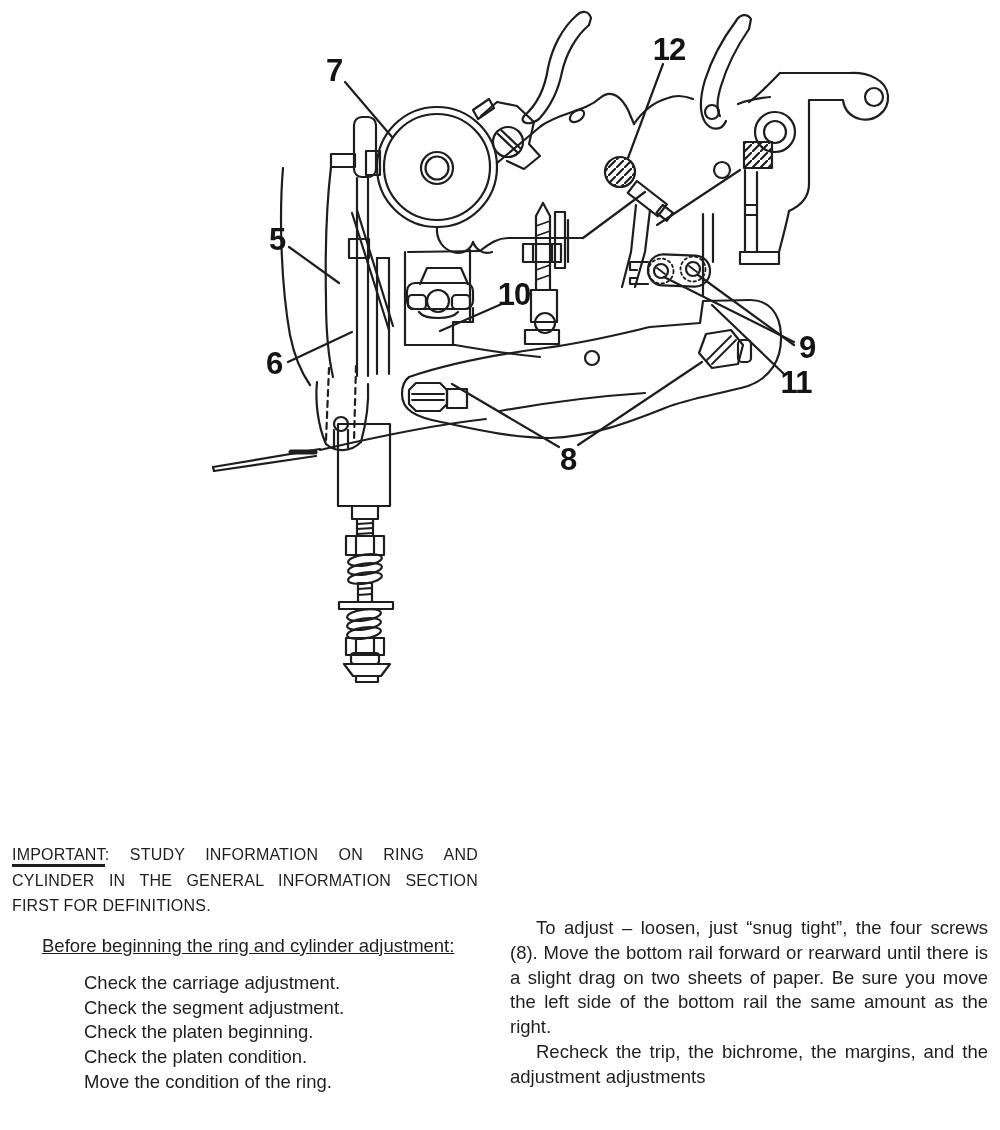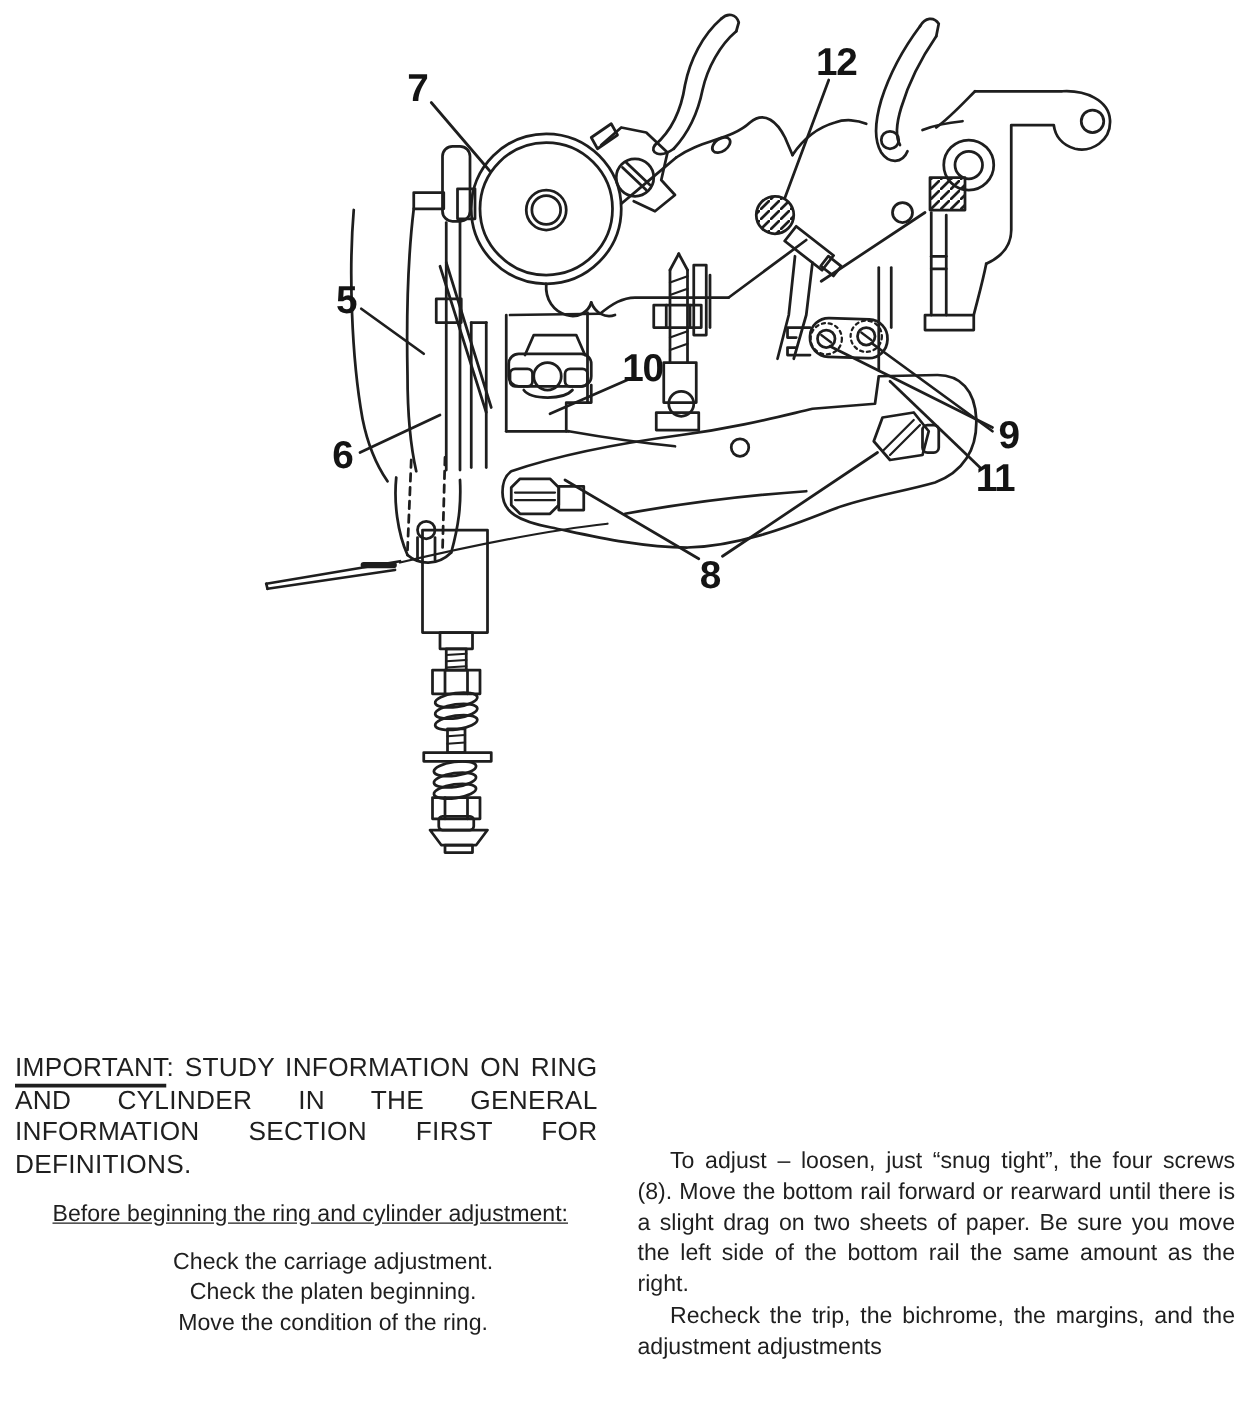--- a/index.html
+++ b/index.html
@@ -27,30 +27,30 @@
     fill:#141414;stroke:none;
     font-family:"Liberation Sans", sans-serif;
     font-weight:bold;font-size:31px;letter-spacing:-1px;
     text-anchor:middle;
   }
   
   .col{position:absolute;text-align:justify;}
   #left-col{left:12px;top:842px;width:466px;}
   #right-col{left:510px;top:916px;width:478px;}
   .title{
-    font-size:21px;line-height:25.5px;letter-spacing:0.2px;
+    font-size:16px;line-height:25.5px;letter-spacing:0.2px;
     text-align:justify;
   }
   .title .u{border-bottom:3px solid #1f1f1f;padding-bottom:1px;}
   .body-par{
     font-size:18.5px;line-height:24.8px;margin:0;text-align:justify;
   }
   #intro{margin-top:15px;text-indent:30px;text-decoration:underline;}
   #checklist{margin-top:13px;padding-left:43px;}
-  .chk{font-size:18.5px;line-height:24.6px;text-align:center;}
+  .chk{font-size:18.5px;line-height:24.6px;text-align:left;margin-left:29px;}
   #right-col p{text-indent:26px;}
 </style>
 </head>
 <body>
 
 <div id="page">
 
   <svg id="fig" width="1000" height="810" viewBox="0 0 1000 810">
     <defs>
       <pattern id="hatch" patternUnits="userSpaceOnUse" width="8" height="8">
@@ -290,21 +290,23 @@
     </g>
   </svg>
 
   <div id="left-col" class="col">
     <div class="title">
       <span class="u">IMPORTANT</span><span>: STUDY INFORMATION ON RING AND CYLINDER IN THE GENERAL INFORMATION SECTION FIRST FOR DEFINITIONS.</span>
     </div>
     <p id="intro" class="body-par">Before beginning the ring and cylinder adjustment:</p>
     <div id="checklist">
       <div class="chk">Check the carriage adjustment.</div>
+      <div class="chk">Check the segment adjustment.</div>
       <div class="chk">Check the platen beginning.</div>
+      <div class="chk">Check the platen condition.</div>
       <div class="chk">Move the condition of the ring.</div>
     </div>
   </div>
 
   <div id="right-col" class="col">
     <p class="body-par">To adjust – loosen, just “snug tight”, the four screws (8). Move the bottom rail forward or rearward until there is a slight drag on two sheets of paper. Be sure you move the left side of the bottom rail the same amount as the right.</p>
     <p class="body-par">Recheck the trip, the bichrome, the margins, and the adjustment adjustments</p>
   </div>
 
 </div>

